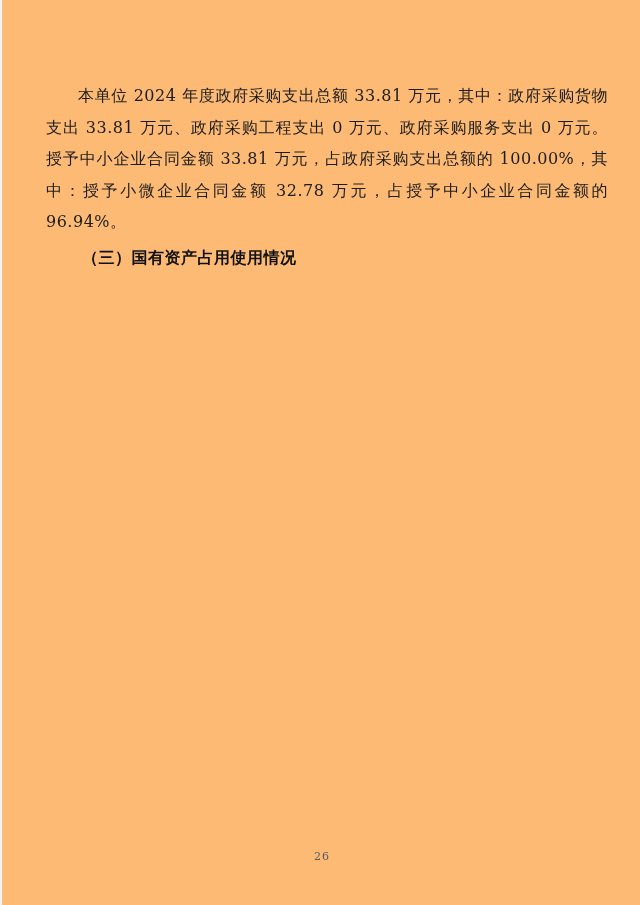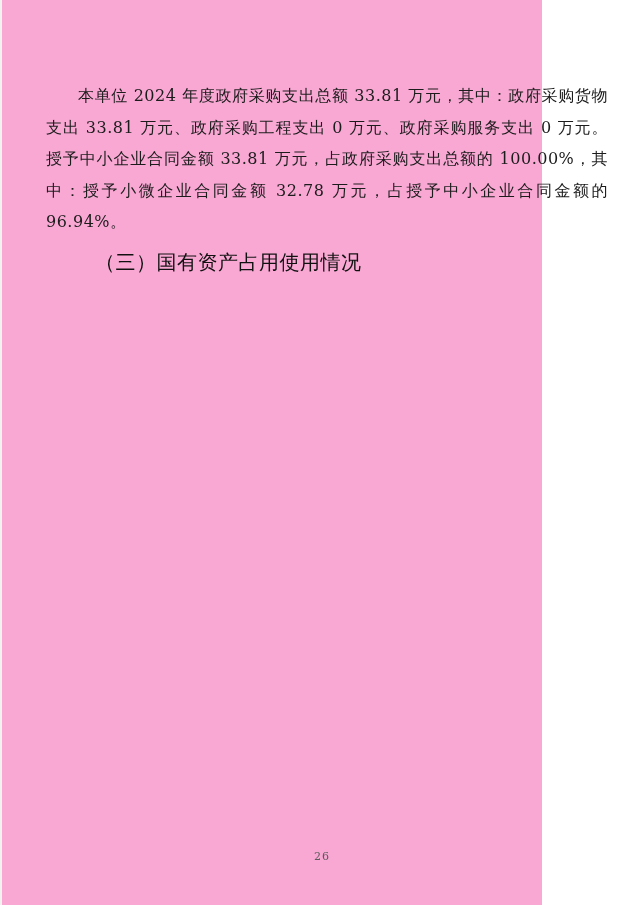--- a/index.html
+++ b/index.html
@@ -11,47 +11,47 @@
     height: 905px;
     background: #ffffff;
     position: relative;
     overflow: hidden;
     font-family: "DejaVu Serif", "Liberation Serif", serif;
   }
   .page {
     position: absolute;
     left: 0;
     top: 0;
-    width: 542px;
+    width: 640px;
     height: 905px;
-    background: #f9a8d4;
+    background: #fdba74;
     border-left: 2px solid #f2f2f0;
     box-sizing: border-box;
   }
   .content {
     position: absolute;
     top: 80px;
     left: 44px;
     width: 562px;
     color: #1c1c1c;
   }
   .para {
     margin: 0;
     font-size: 16px;
     line-height: 31.6px;
     text-align: justify;
     text-indent: 2em;
     letter-spacing: 0.5px;
     color: #1c1c1c;
   }
   .section-heading {
-    margin: 9px;
-    font-size: 20px;
+    margin: 4px;
+    font-size: 16px;
     line-height: 31.6px;
-    font-weight: normal;
+    font-weight: bold;
     text-indent: 2em;
     letter-spacing: 0.5px;
     color: #111111;
   }
   .page-number {
     position: absolute;
     top: 850px;
     left: 0;
     width: 640px;
     text-align: center;

